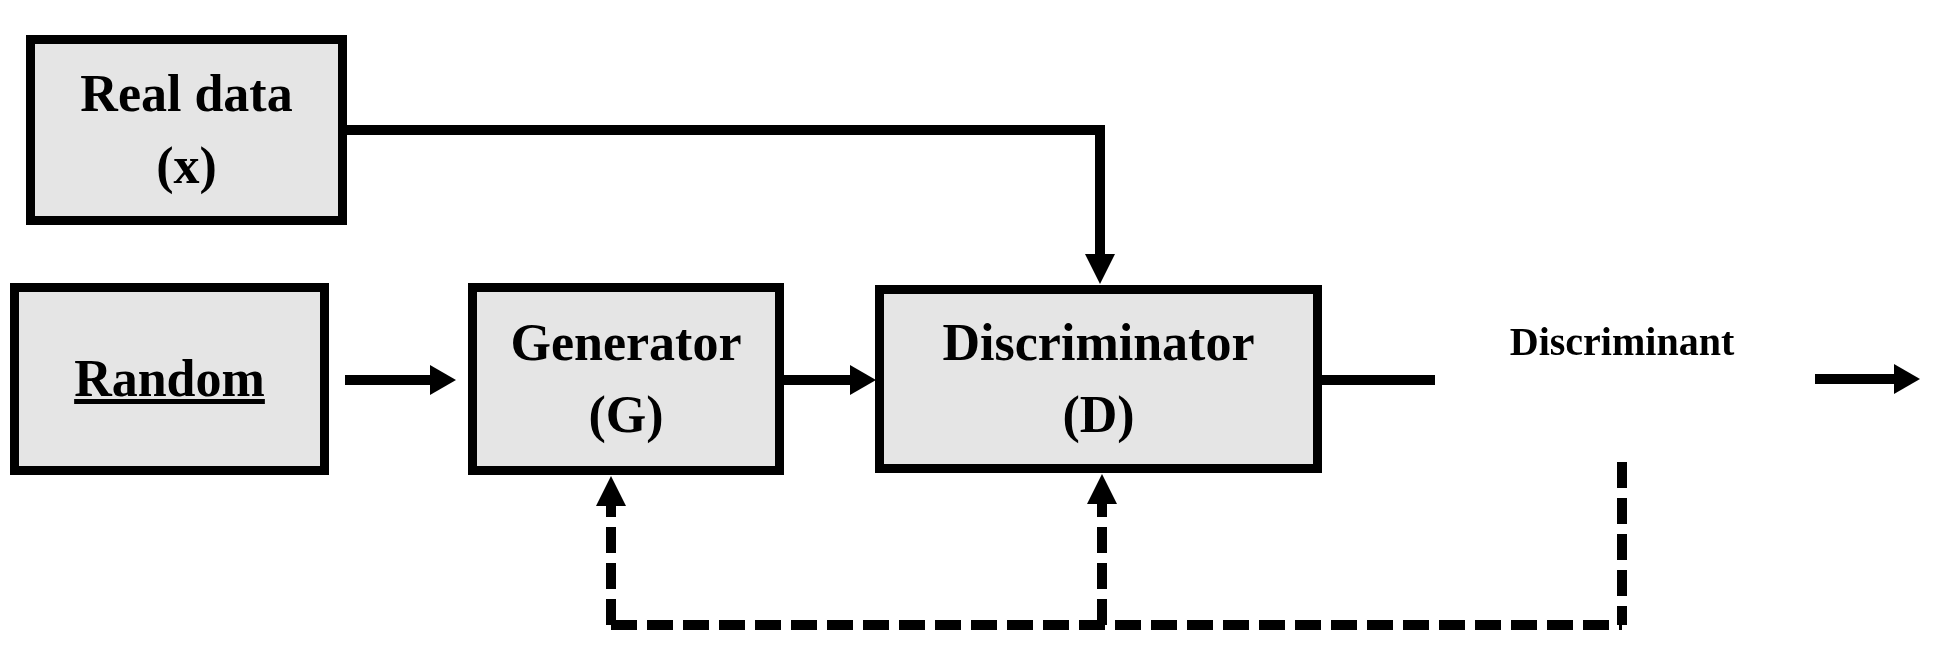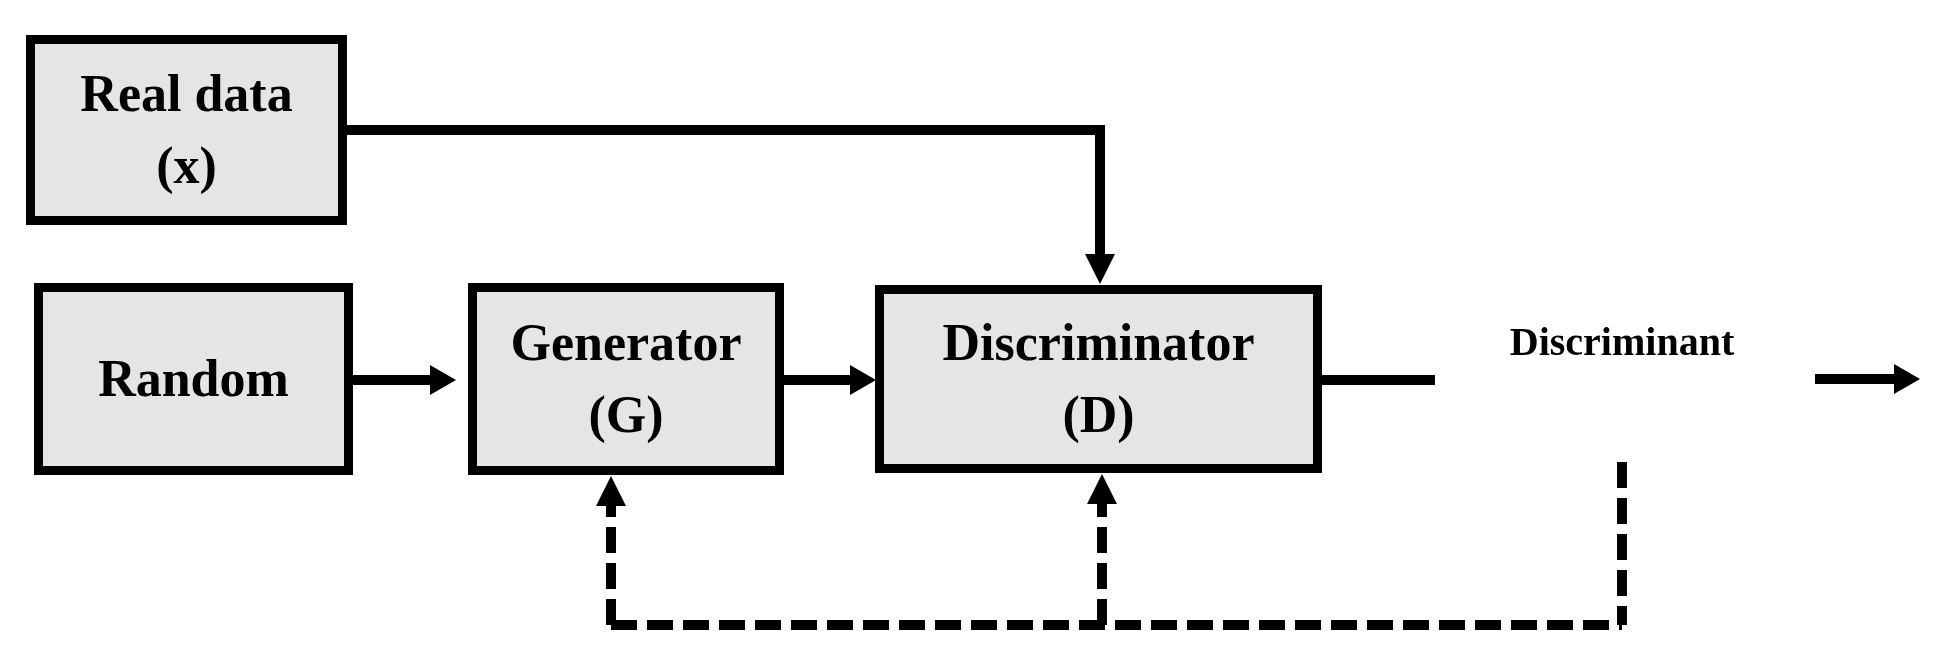--- a/index.html
+++ b/index.html
@@ -32,21 +32,21 @@
     align-items: center;
     justify-content: center;
     text-align: center;
     color: #000000;
     font-weight: bold;
     font-size: 52px;
     line-height: 72px;
     white-space: nowrap;
   }
   .node-real-data    { left: 26px;  top: 35px;  width: 321px; height: 190px; }
-  .node-random-noise { left: 34px;  top: 283px; width: 319px; height: 192px; }
+  .node-random-noise { left: 10px;  top: 283px; width: 319px; height: 192px; text-decoration: underline; }
   .node-generator    { left: 468px; top: 283px; width: 316px; height: 192px; }
   .node-discriminator{ left: 875px; top: 285px; width: 447px; height: 188px; }
   .label-results {
     position: absolute;
     left: 1442px;
     top: 306px;
     width: 360px;
     text-align: center;
     color: #000000;
     font-weight: bold;

